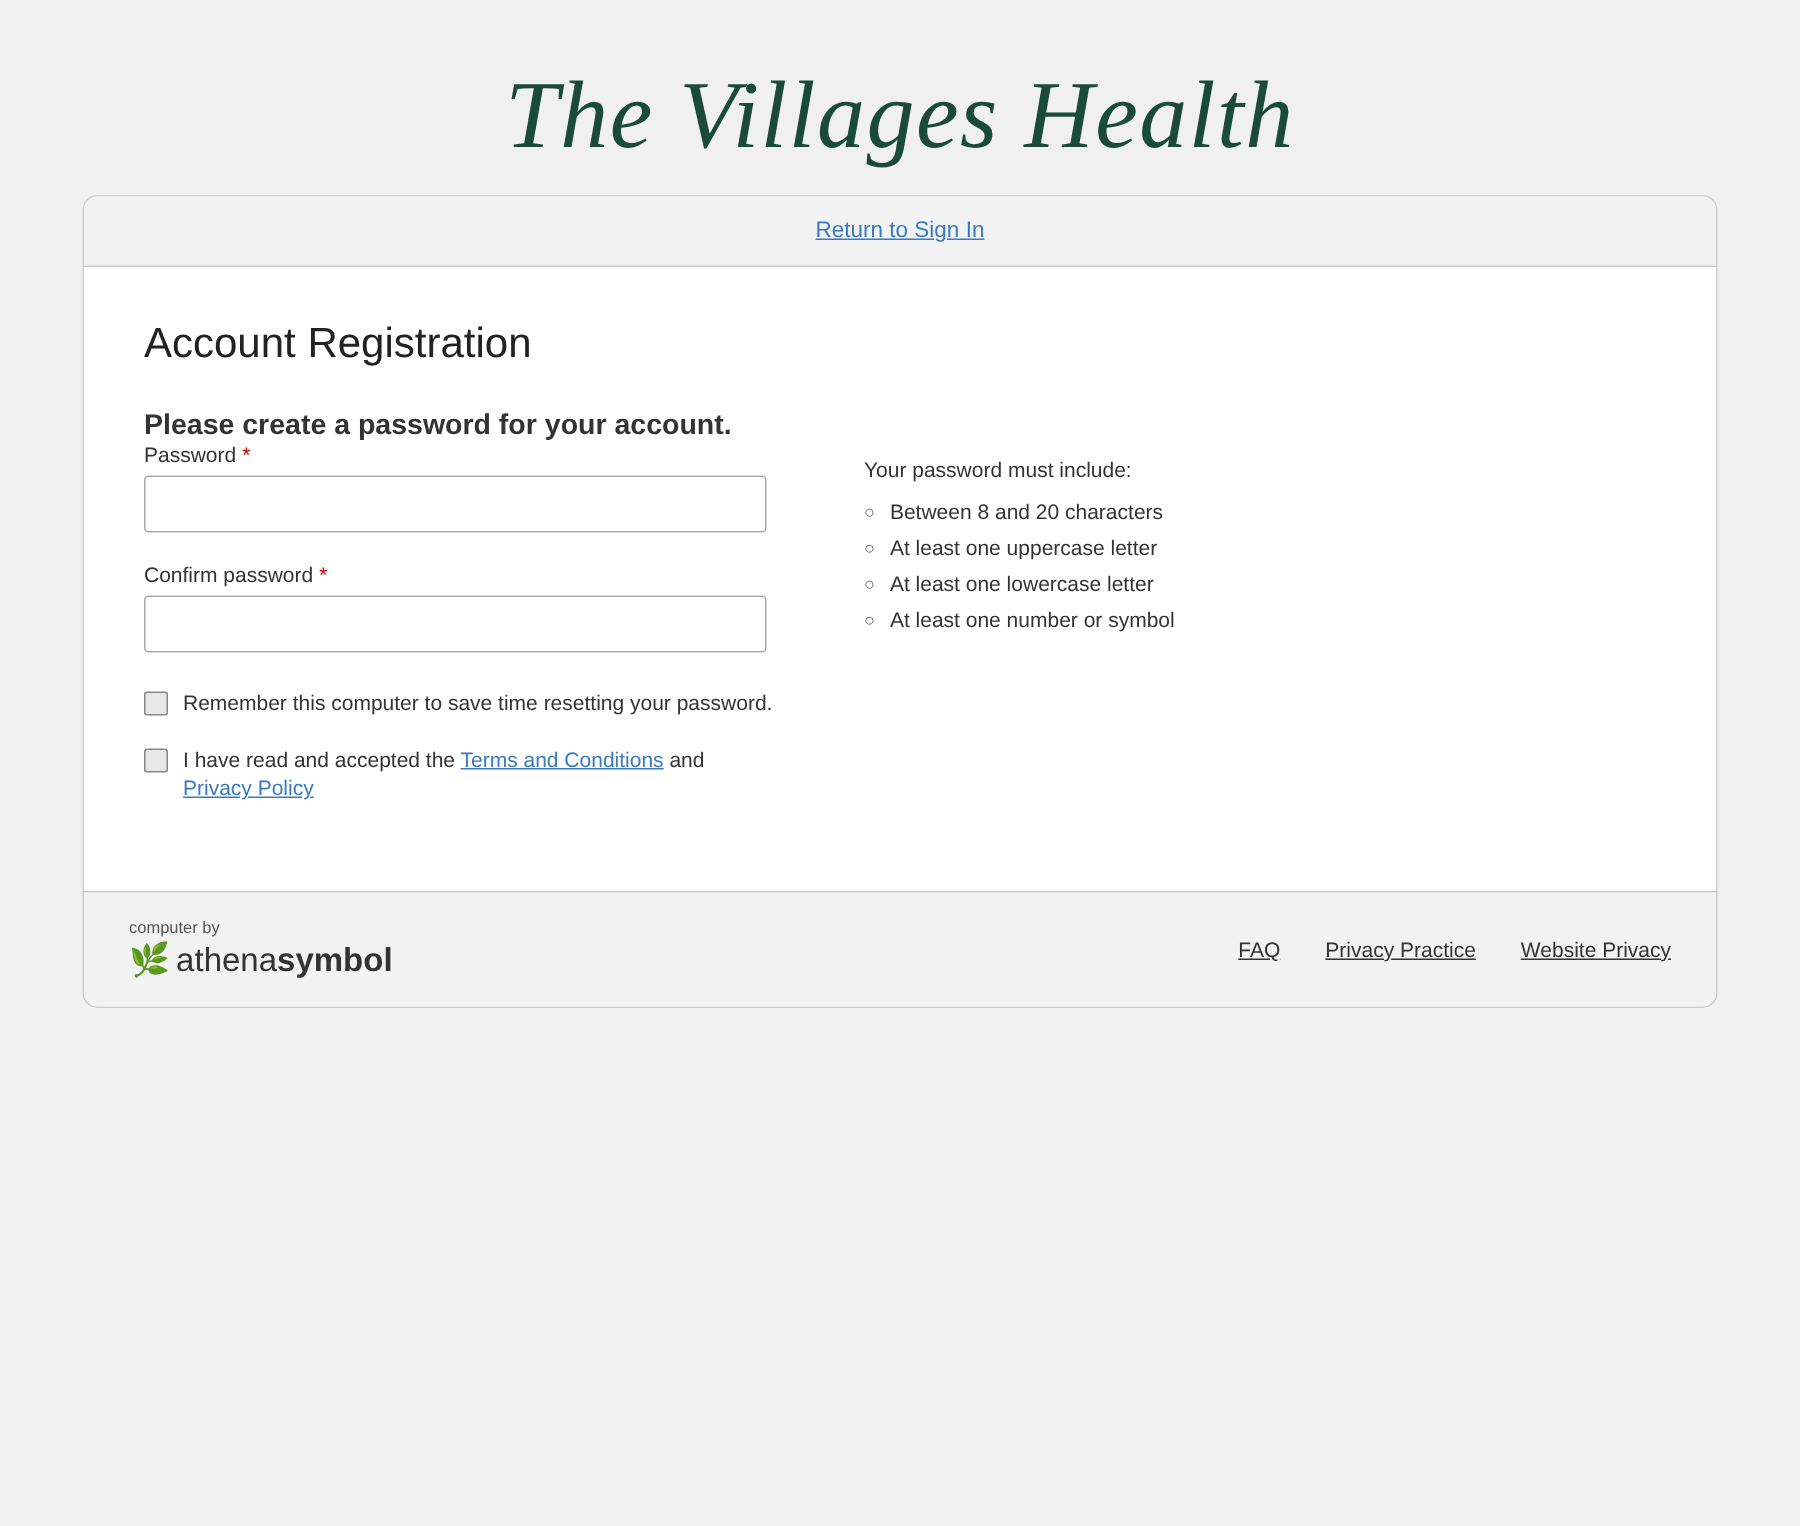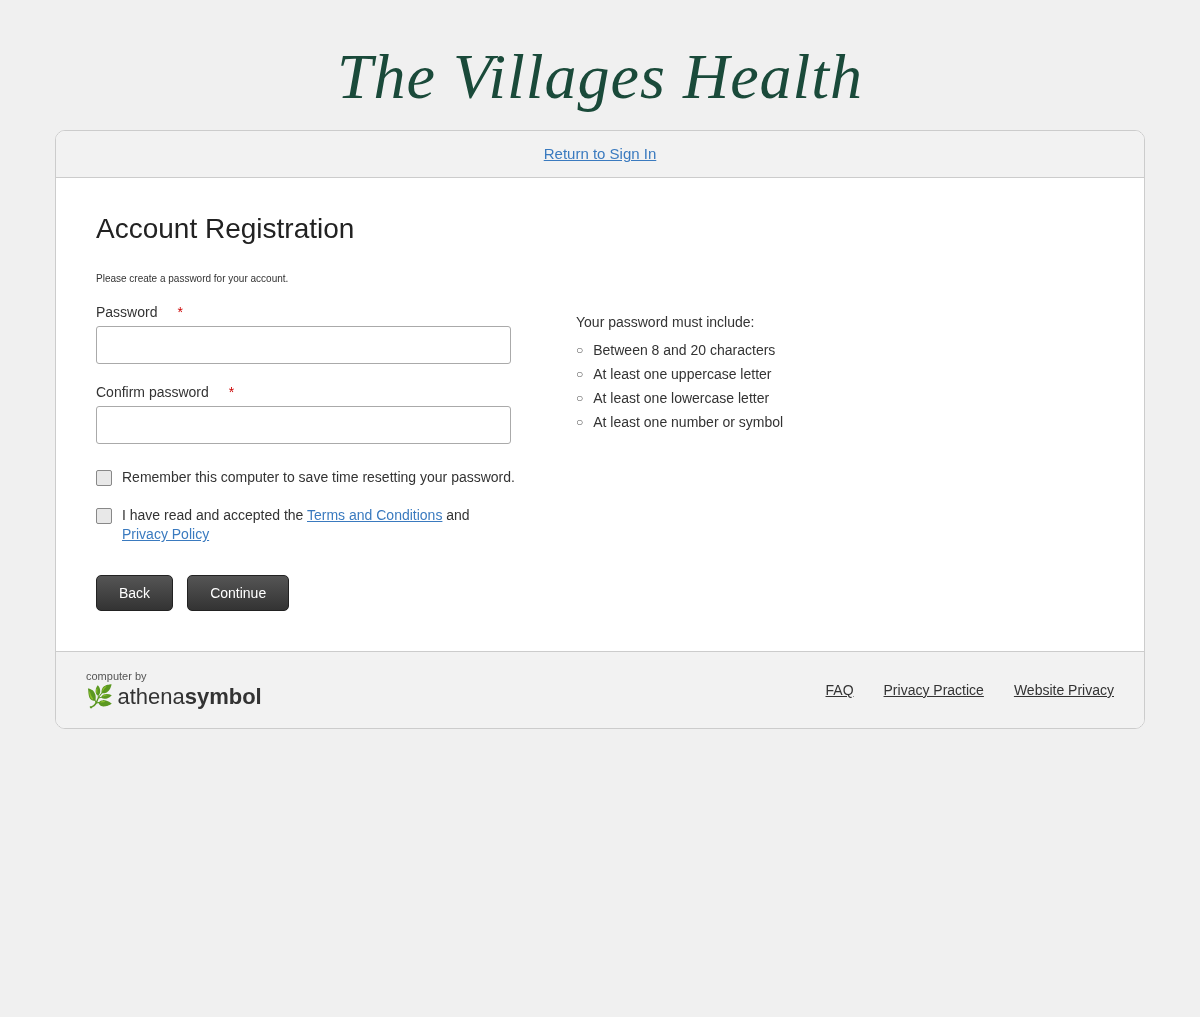--- a/index.html
+++ b/index.html
@@ -61,23 +61,23 @@
     }
 
     .page-title {
       font-size: 28px;
       font-weight: normal;
       color: #222222;
       margin-bottom: 28px;
     }
 
     .description {
-      font-size: 10px;
-      color: #333333;
-      margin-bottom: 20px;
+      font-size: 19px;
+      color: #333333;
+      font-weight: bold;
     }
 
     .form-columns {
       display: flex;
       gap: 60px;
       align-items: flex-start;
     }
 
     .form-left {
       flex: 0 0 auto;
@@ -92,21 +92,21 @@
     .field-group {
       margin-bottom: 20px;
     }
 
     .field-label {
       font-size: 14px;
       color: #333333;
       margin-bottom: 6px;
       display: flex;
       align-items: center;
-      gap: 20px;
+      gap: 4px;
     }
 
     .required-star {
       color: #cc0000;
       font-size: 14px;
     }
 
     .text-input {
       width: 415px;
       height: 38px;
@@ -318,24 +318,20 @@
           <div class="checkbox-item">
             <input type="checkbox" class="checkbox-input" style="">
             <span class="checkbox-label">
               <span>I have read and accepted the </span><a class="checkbox-link">Terms and Conditions</a><span> and</span><br>
               <a class="checkbox-link">Privacy Policy</a>
             </span>
           </div>
 
         </div>
 
-        <div class="buttons-section">
-          <button class="btn-back">Back</button>
-          <button class="btn-continue">Continue</button>
-        </div>
 
       </div>
 
       <div class="form-right">
         <div class="password-rules">
           <p class="password-rules-title">Your password must include:</p>
           <ul class="rules-list">
           <li>Between 8 and 20 characters</li>
               <li>At least one uppercase letter</li>
               <li>At least one lowercase letter</li>

